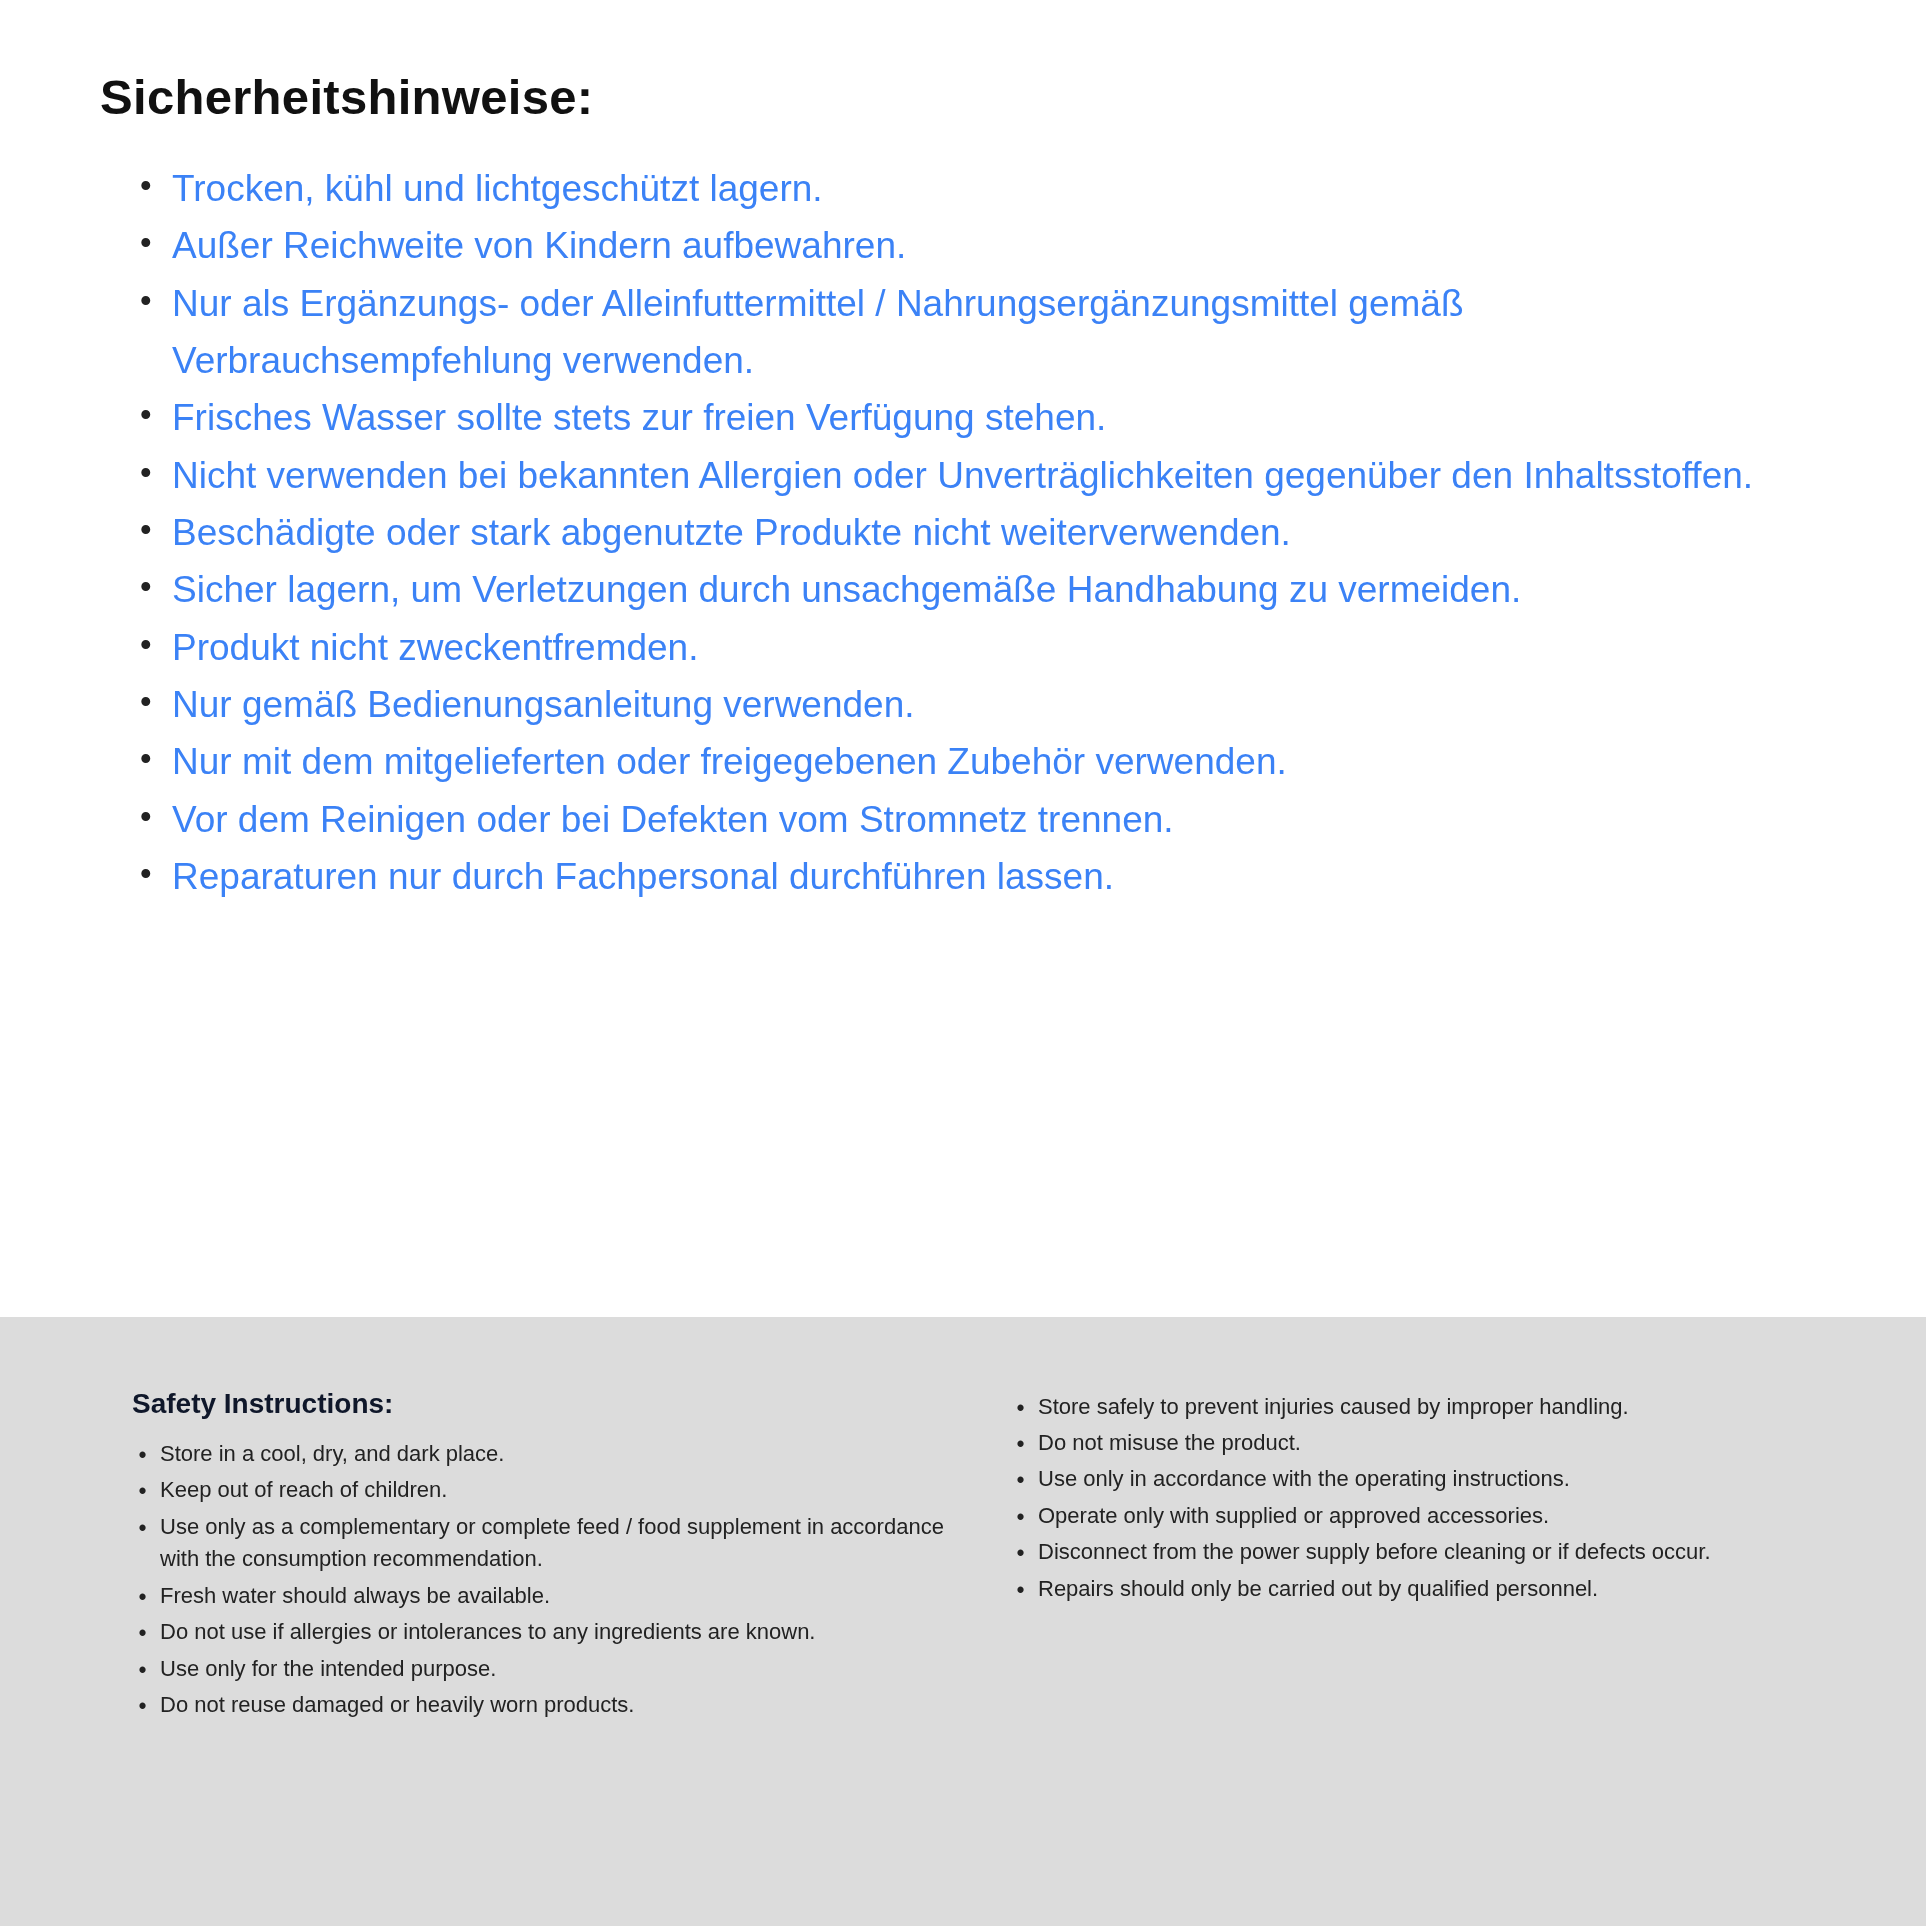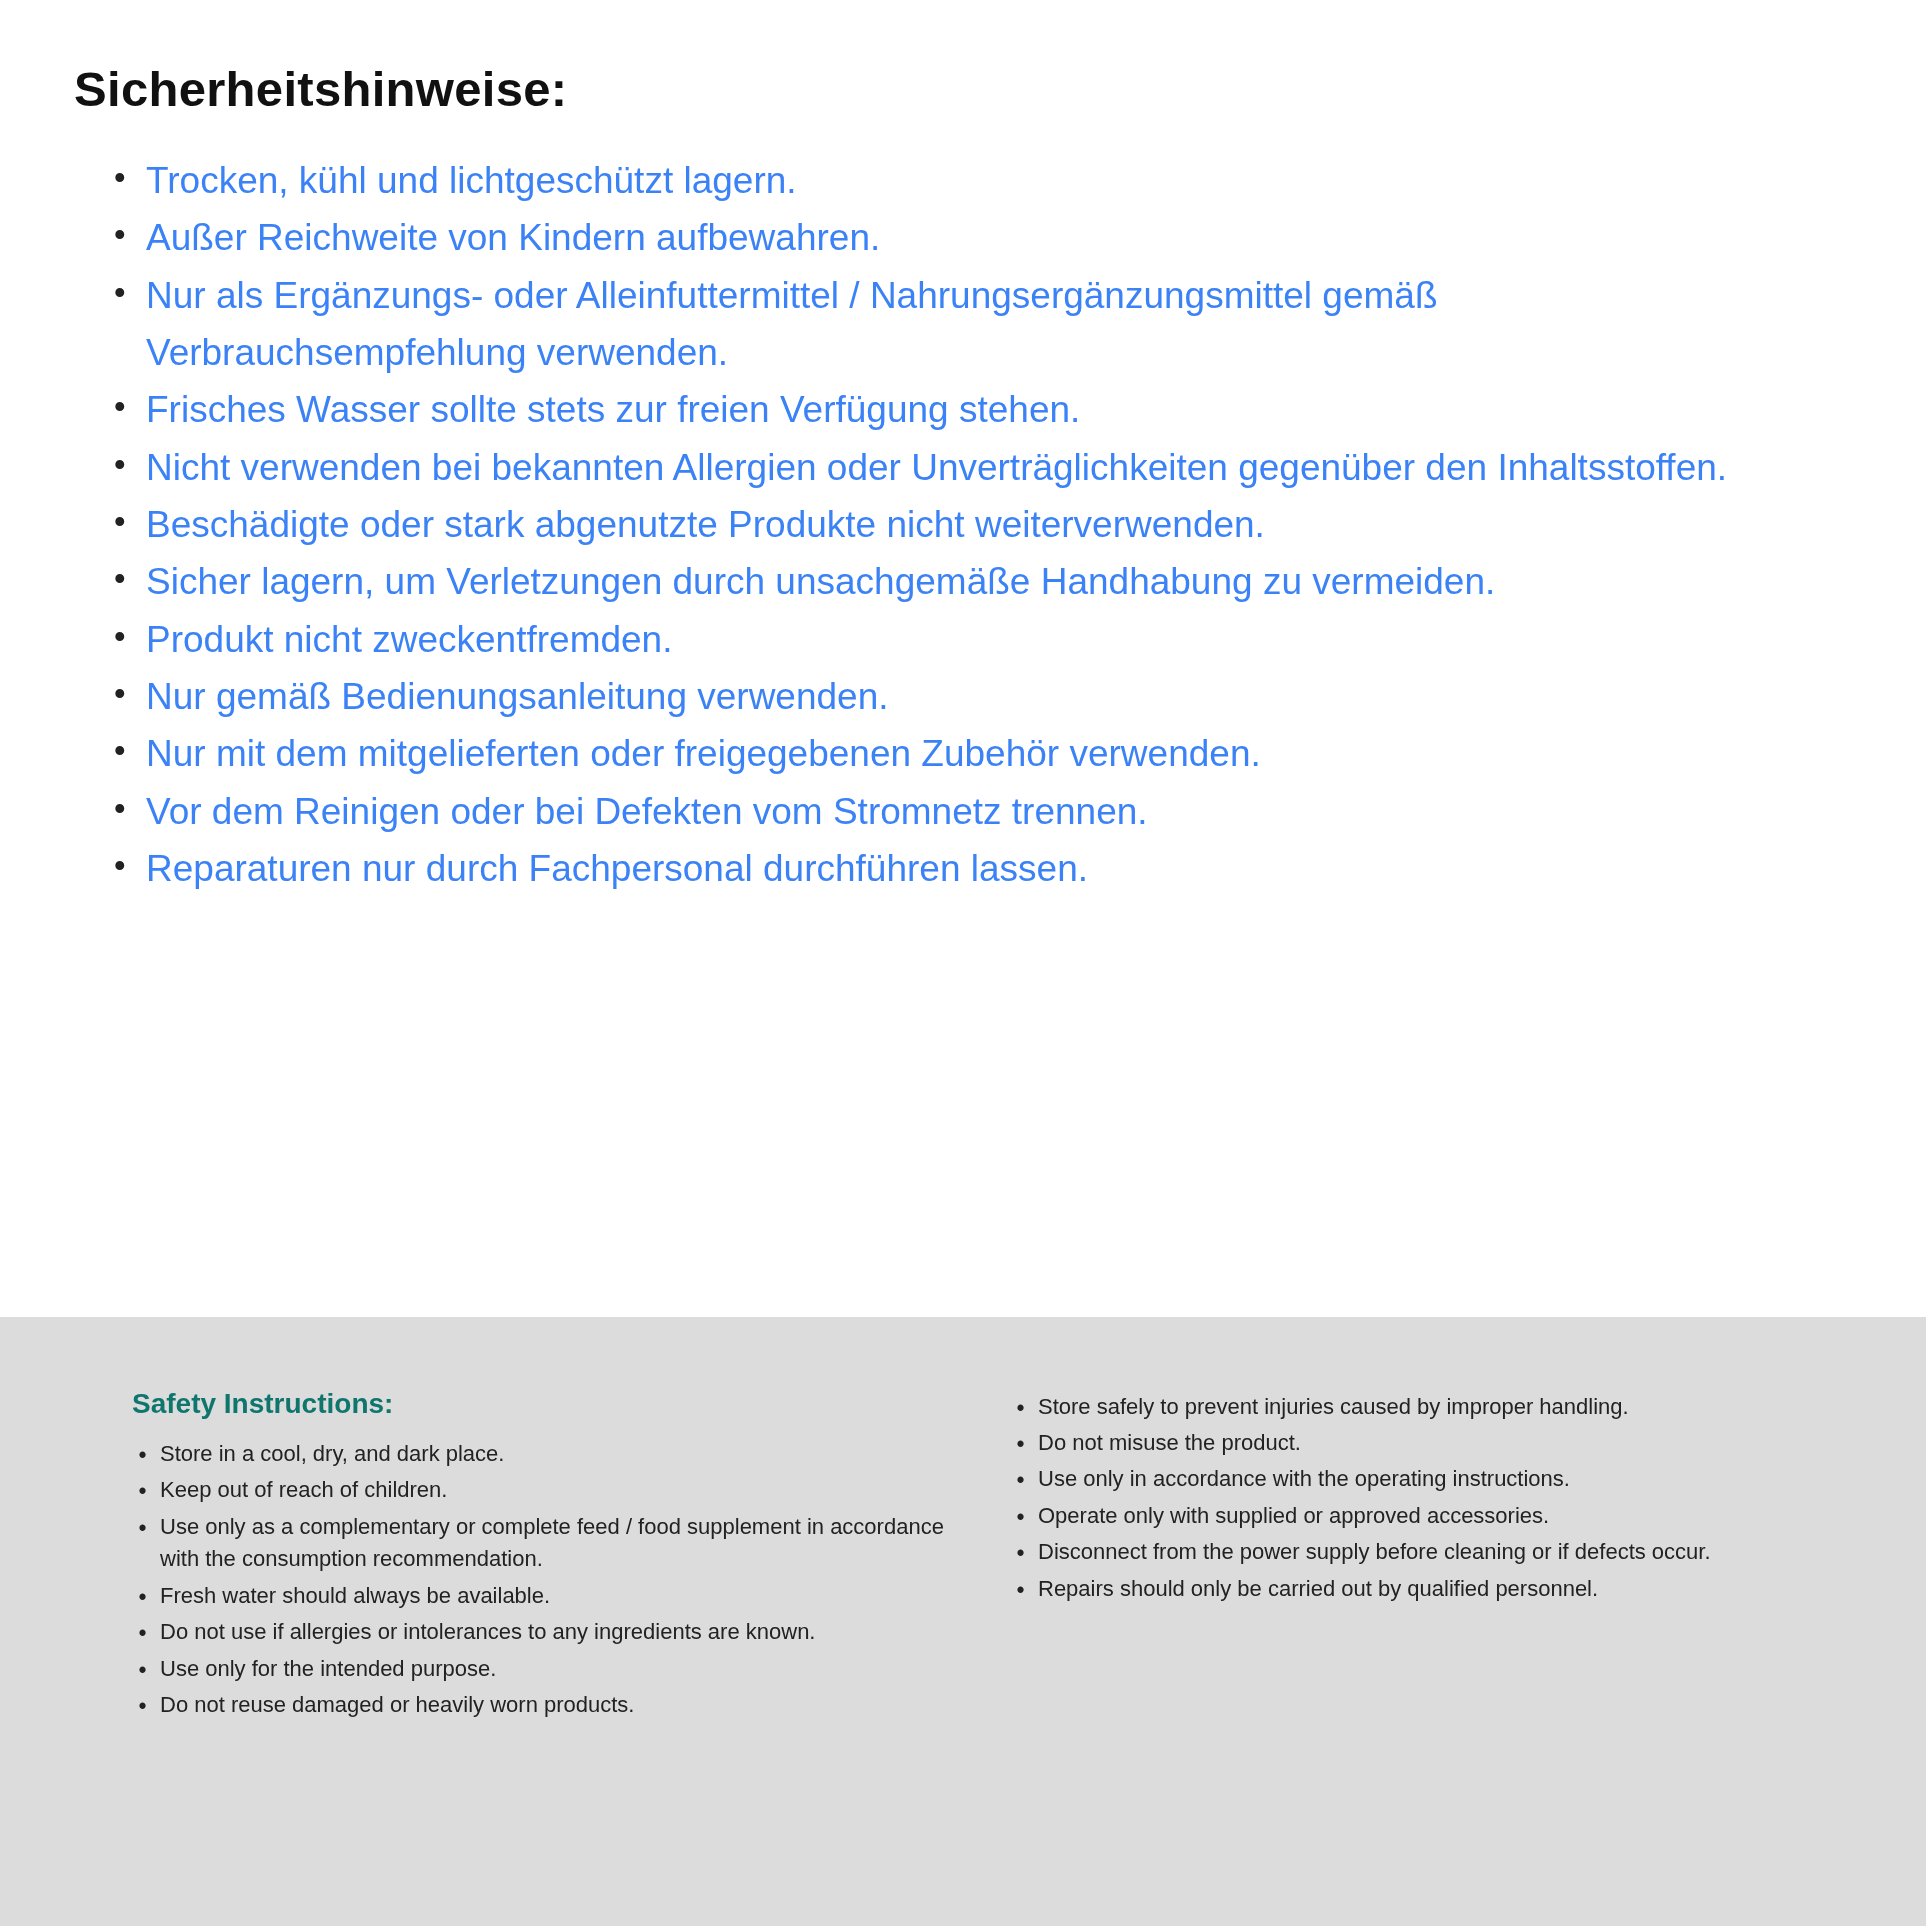--- a/index.html
+++ b/index.html
@@ -12,22 +12,22 @@
   .page {
     position: relative;
     width: 1926px;
     height: 1926px;
     background: #ffffff;
     overflow: hidden;
   }
   
   .german-section {
     position: absolute;
-    top: 0; left: 0; right: 0;
-    padding: 61px 96px 0 74px;
+    top: 8px; left: 0; right: 0;
+    padding: 61px 96px 0 100px;
     box-sizing: border-box;
   }
   .german-title {
     font-size: 49px;
     font-weight: 700;
     letter-spacing: 0.3px;
     margin: 0 0 35px 0;
     color: #111111;
   }
   ul.bullet-list {
@@ -68,21 +68,21 @@
     gap: 58px;
   }
   .english-col {
     flex: 1 1 0;
     min-width: 0;
   }
   .english-title {
     font-size: 28px;
     font-weight: 700;
     margin: 0 0 18px 0;
-    color: #0f766e;
+    color: #0f172a;
   }
   .english-col ul.bullet-list li {
     position: relative;
     font-size: 22px;
     line-height: 1.48;
     padding-left: 28px;
     margin-bottom: 3.9px;
     color: #222222;
   }
   .english-col ul.bullet-list li::before {

